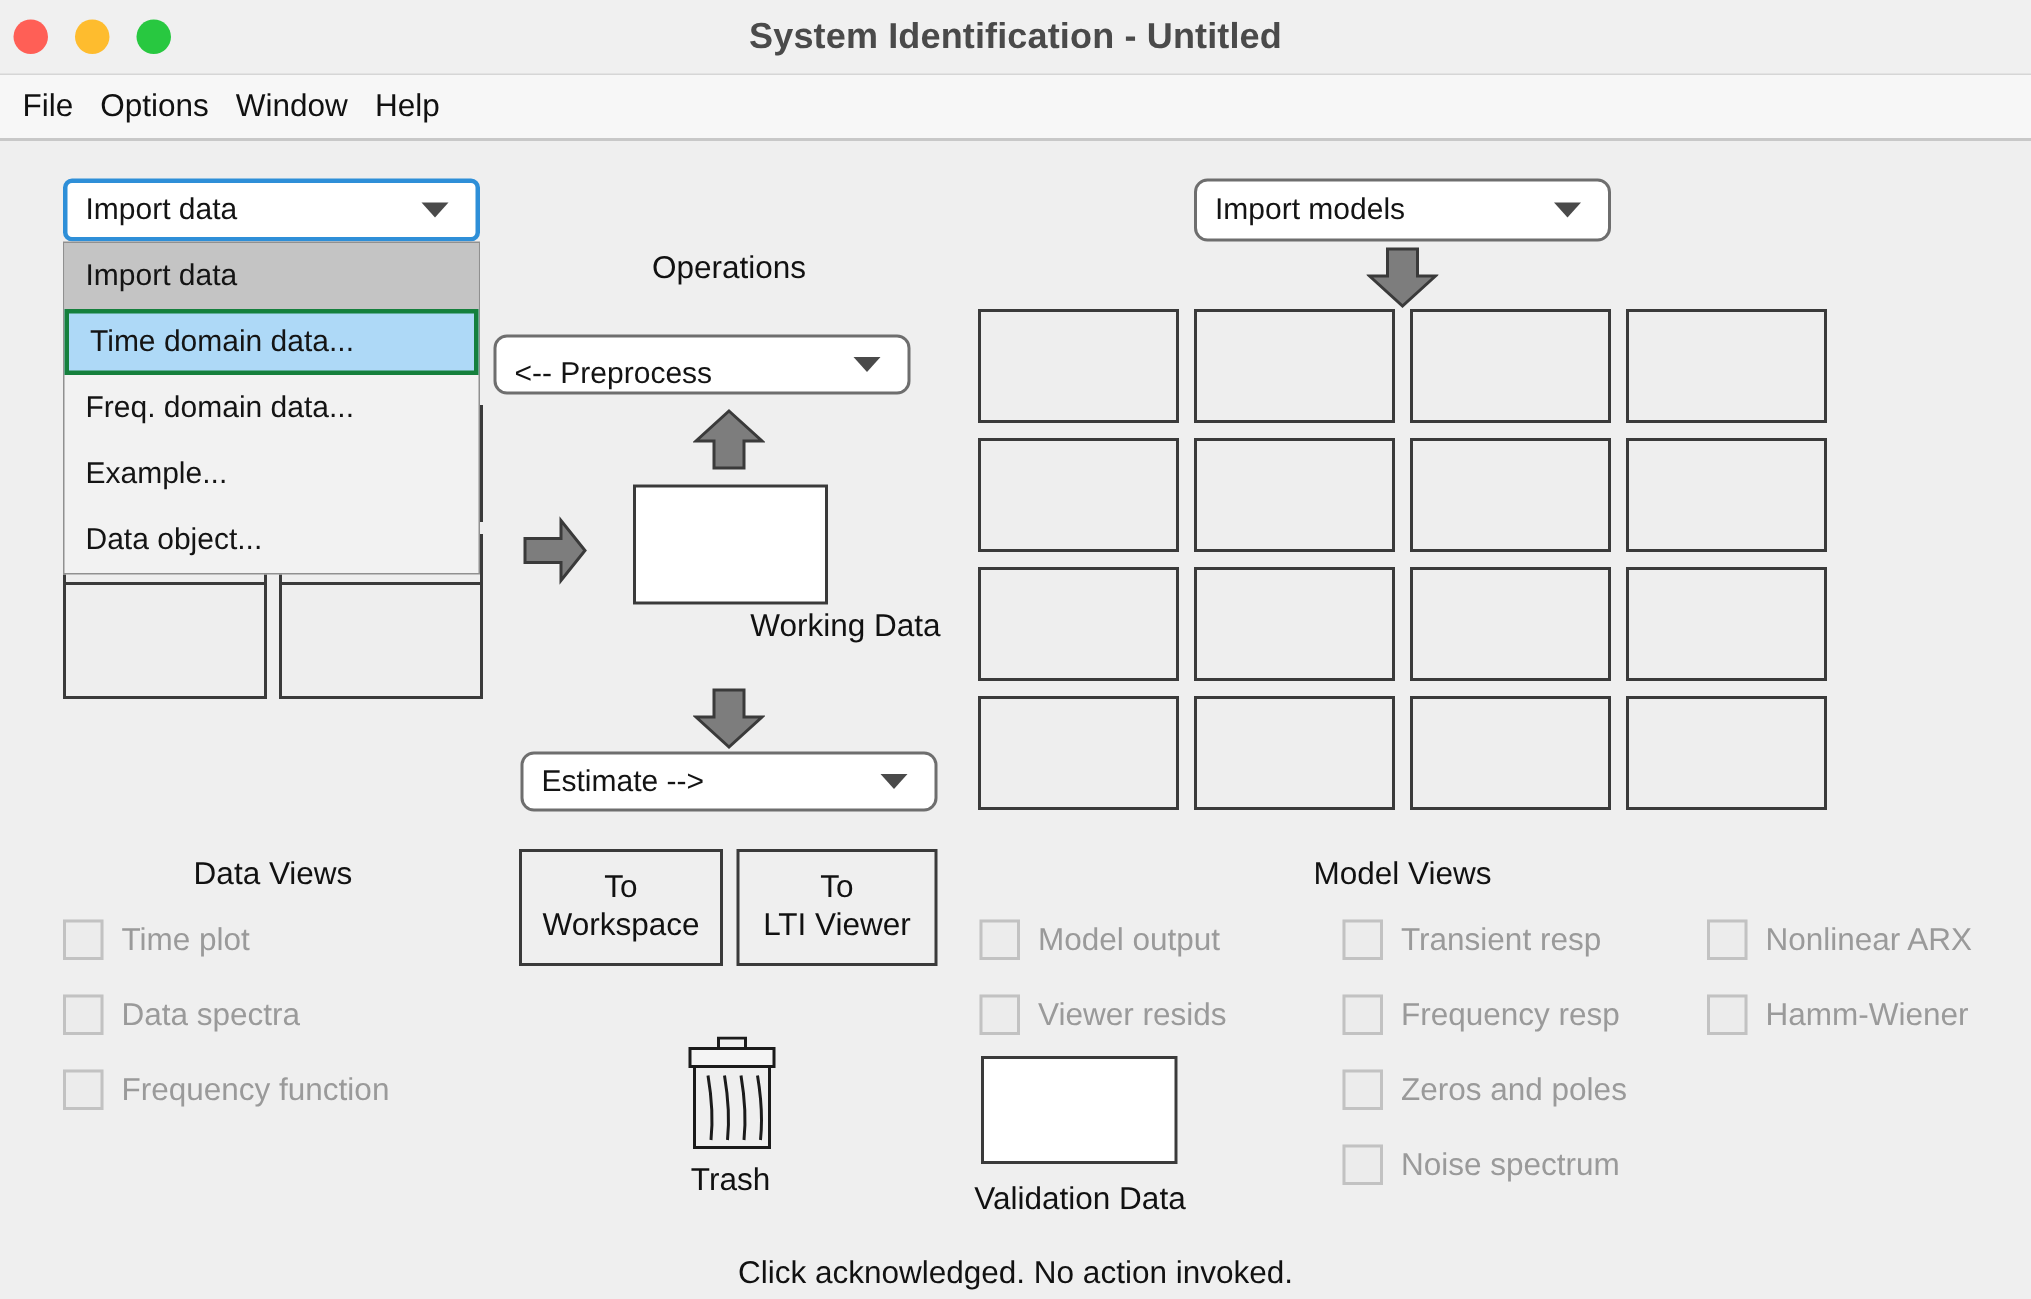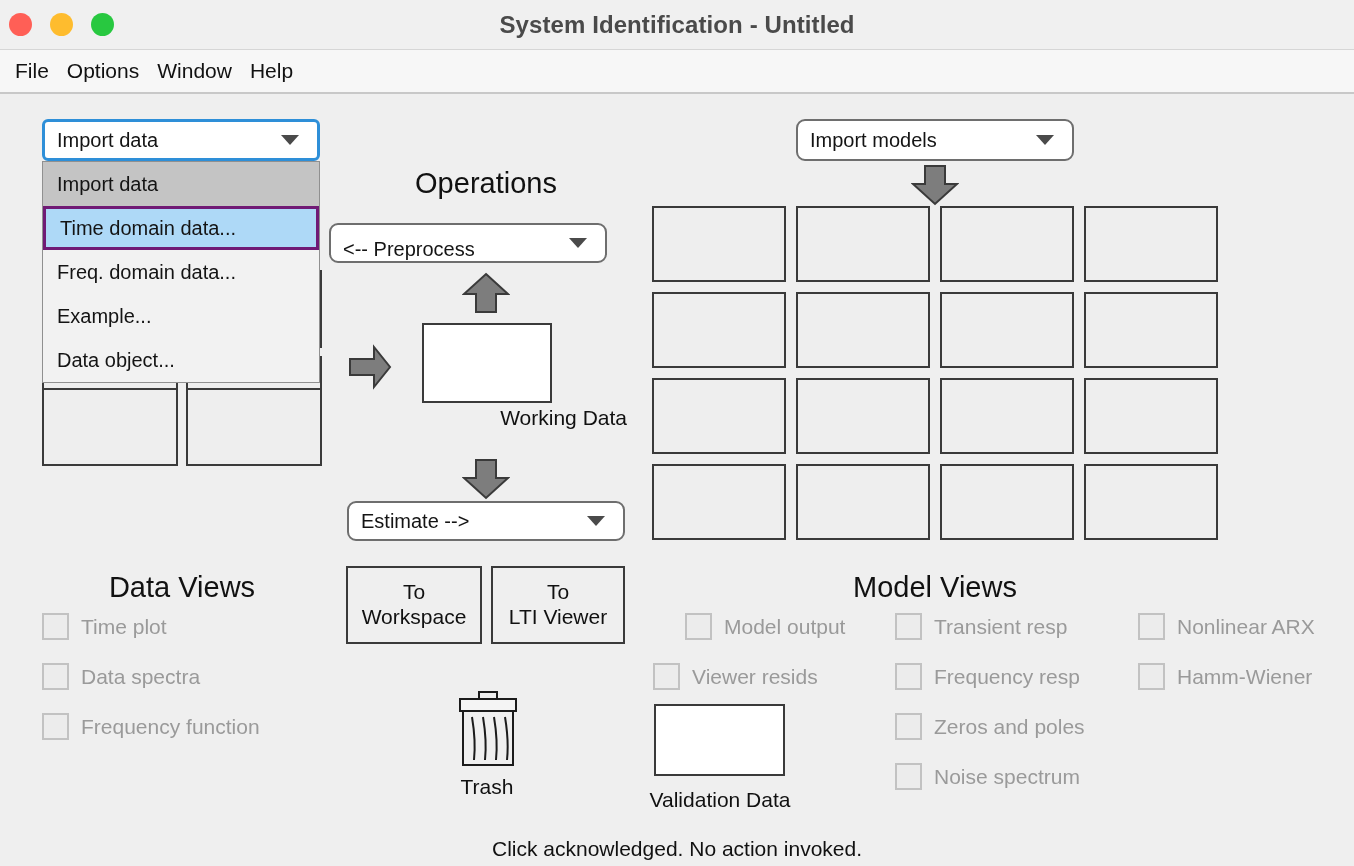--- a/index.html
+++ b/index.html
@@ -97,32 +97,32 @@
   }
   .dd-item {
     height: 44px; line-height: 44px;
     padding-left: 14px;
     font-size: 20px; color: #141414;
     white-space: nowrap;
   }
   .dd-item.header { background: #c4c4c4; }
   .dd-item.selected {
     background: #aed9f7;
-    border: 3px solid #701a75;
+    border: 3px solid #15803d;
     height: 44px; line-height: 38px;
   }
 
   
   .lbl {
     position: absolute;
     font-size: 21px; color: #111;
     white-space: nowrap;
   }
   .lbl.center { text-align: center; }
-  .lbl.big { font-size: 29px; }
+  .lbl.big { font-size: 21px; }
 
   
   .arrow { position: absolute; }
   .arrow svg { display: block; }
 
   
   .pbtn {
     position: absolute;
     background: #efefef;
     border: 2px solid #3a3a3a;
@@ -303,21 +303,21 @@
     <div class="slot" style="left:940px;  top:282px; width:134px; height:76px;"></div>
     <div class="slot" style="left:1084px; top:282px; width:134px; height:76px;"></div>
 
     <div class="slot" style="left:652px;  top:368px; width:134px; height:76px;"></div>
     <div class="slot" style="left:796px;  top:368px; width:134px; height:76px;"></div>
     <div class="slot" style="left:940px;  top:368px; width:134px; height:76px;"></div>
     <div class="slot" style="left:1084px; top:368px; width:134px; height:76px;"></div>
 
     <div class="lbl big center" style="left:775px; top:475px; width:320px;">Model Views</div>
 
-    <div class="cbrow" style="left:685px; top:517px;">
+    <div class="cbrow" style="left:653px; top:517px;">
       <span class="cbox"></span>
       <span class="cblabel">Model output</span>
     </div>
     <div class="cbrow" style="left:653px; top:567px;">
       <span class="cbox"></span>
       <span class="cblabel">Viewer resids</span>
     </div>
 
     <div class="cbrow" style="left:895px; top:517px;">
       <span class="cbox"></span>

